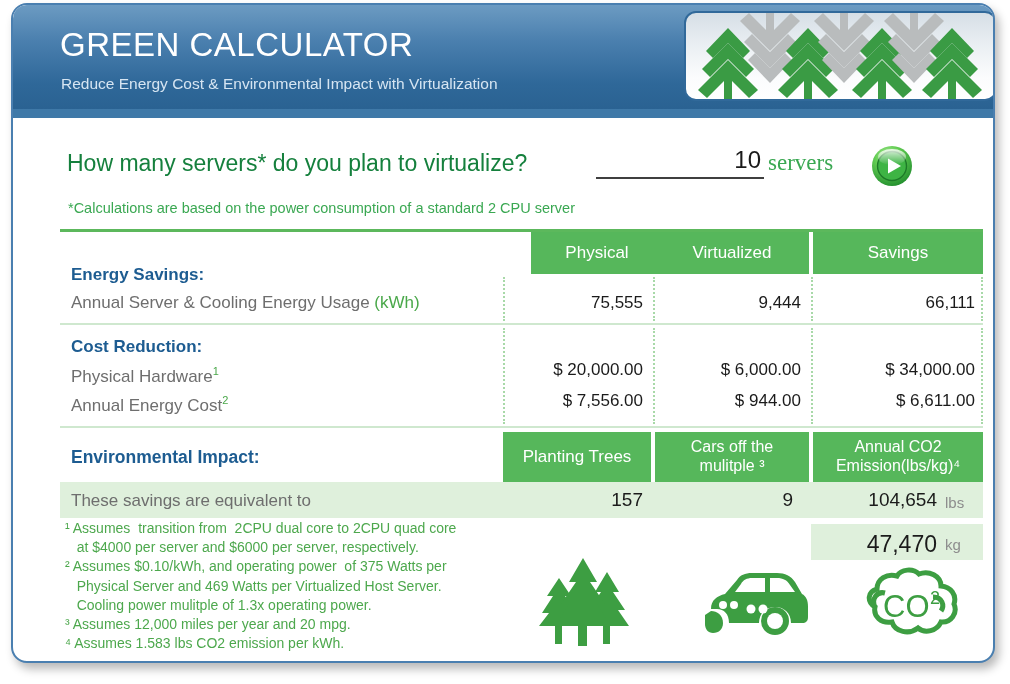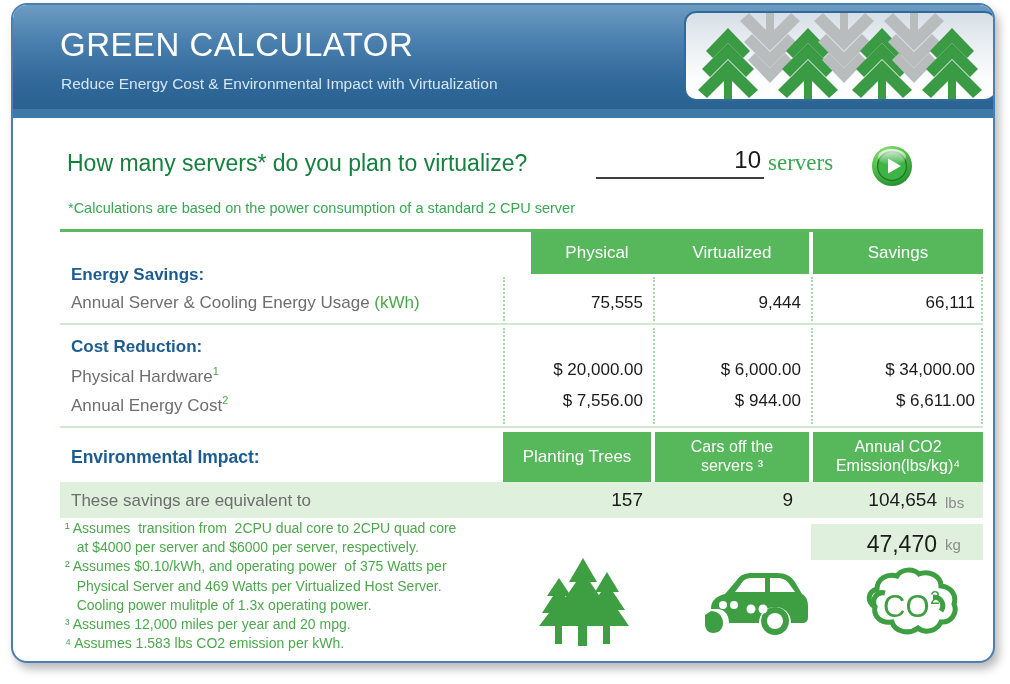--- a/index.html
+++ b/index.html
@@ -357,21 +357,21 @@
     <div class="vdot" style="left:640px; top:323px; height:96px;"></div>
     <div class="vdot" style="left:798px; top:323px; height:96px;"></div>
     <div class="vdot" style="left:968px; top:323px; height:96px;"></div>
 
     <div class="sect-label" style="left:58px; top:442px; font-size:17.5px;">Environmental Impact:</div>
 
     <div class="gcell" style="left:490px; top:427px; width:148px; height:50px;">Planting Trees</div>
 
     <div class="gcell two-line" style="left:642px; top:427px; width:154px; height:50px; flex-direction:column;">
       <span>Cars off the</span>
-      <span>servers ³</span>
+      <span>mulitple ³</span>
     </div>
 
     <div class="gcell two-line" style="left:800px; top:427px; width:170px; height:50px; flex-direction:column;">
       <span>Annual CO2</span>
       <span>Emission(lbs/kg)⁴</span>
     </div>
 
     <div class="eqrow" style="left:47px; top:477px; width:923px; height:36px;"></div>
     <div class="eqrow-label" style="left:58px; top:486px;">These savings are equivalent to</div>
     <div class="num" style="left:498px; top:484px; width:132px; font-size:19px;">157</div>

